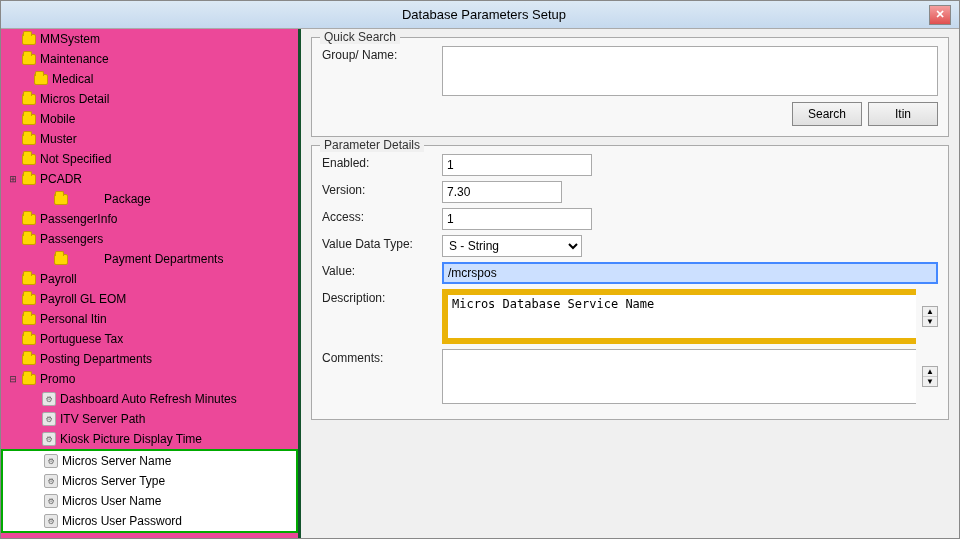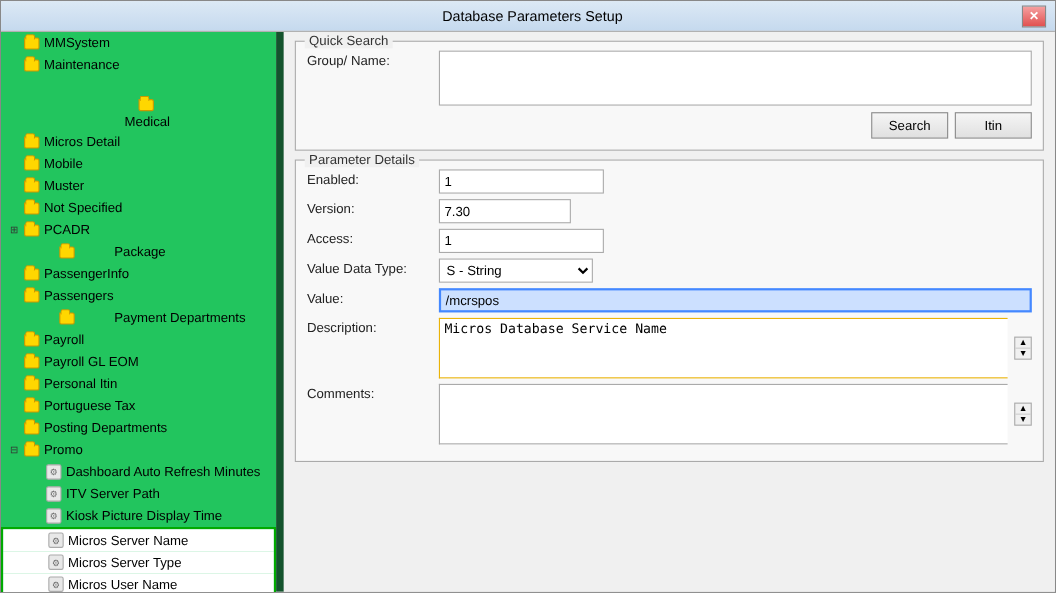--- a/index.html
+++ b/index.html
@@ -69,23 +69,23 @@
     }
 
     .main-content {
       display: flex;
       flex: 1;
       overflow: hidden;
     }
 
     
     .tree-panel {
-      width: 257px;
-      background: #22c55e;
-      border-right: 7px solid #14532d;
+      width: 300px;
+      background: #ec4899;
+      border-right: 3px solid #14532d;
       overflow-y: auto;
       overflow-x: hidden;
       flex-shrink: 0;
     }
 
     .tree-panel::-webkit-scrollbar { width: 14px; }
     .tree-panel::-webkit-scrollbar-track { background: #f0f0f0; border-left: 1px solid #ccc; }
     .tree-panel::-webkit-scrollbar-thumb { background: linear-gradient(to bottom, #e0e0e0, #c0c0c0); border: 1px solid #aaa; }
 
     .tree-item {
@@ -232,21 +232,21 @@
       background: #cce0ff;
       padding: 2px 4px;
       font-size: 12px;
       outline: none;
       flex: 1;
     }
 
     .description-textarea {
       flex: 1;
       height: 55px;
-      border: 1px solid #eab308;
+      border: 6px solid #eab308;
       background: white;
       padding: 2px 4px;
       font-size: 12px;
       resize: none;
     }
 
     .comments-textarea {
       flex: 1;
       height: 55px;
       border: 1px solid #aaa;
@@ -330,21 +330,21 @@
             </span>
             <span class="tree-label">MMSystem</span>
           </div>
           <div class="tree-item" style="padding-left: 4px;">
             <span class="expander"></span>
             <span class="node-icon">
               <div class="folder-icon"></div>
             </span>
             <span class="tree-label">Maintenance</span>
           </div>
-          <div class="tree-item" style="padding-left: 16px; flex-direction: column;">
+          <div class="tree-item" style="padding-left: 16px;">
             <span class="expander"></span>
             <span class="node-icon">
               <div class="folder-icon"></div>
             </span>
             <span class="tree-label">Medical</span>
           </div>
           <div class="tree-item" style="padding-left: 4px;">
             <span class="expander"></span>
             <span class="node-icon">
               <div class="folder-icon"></div>

